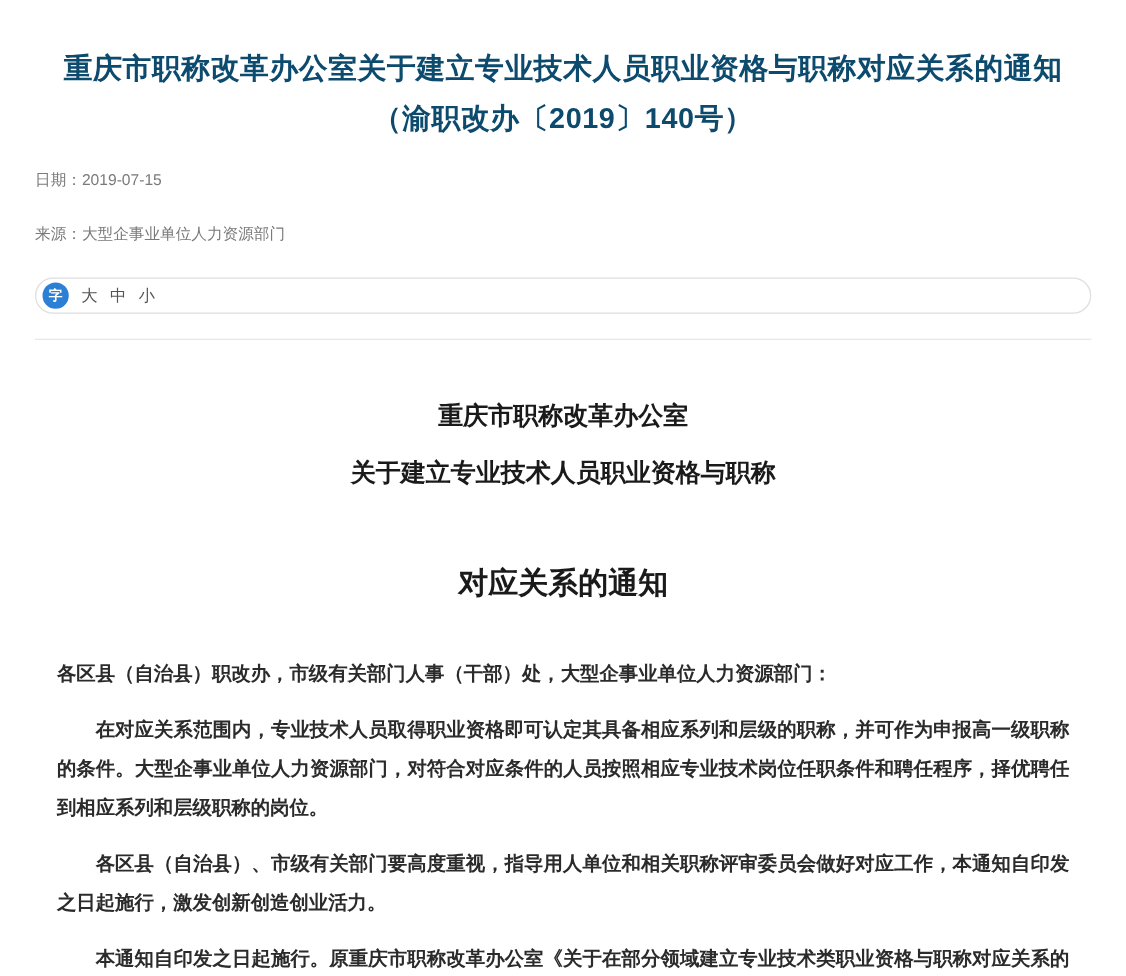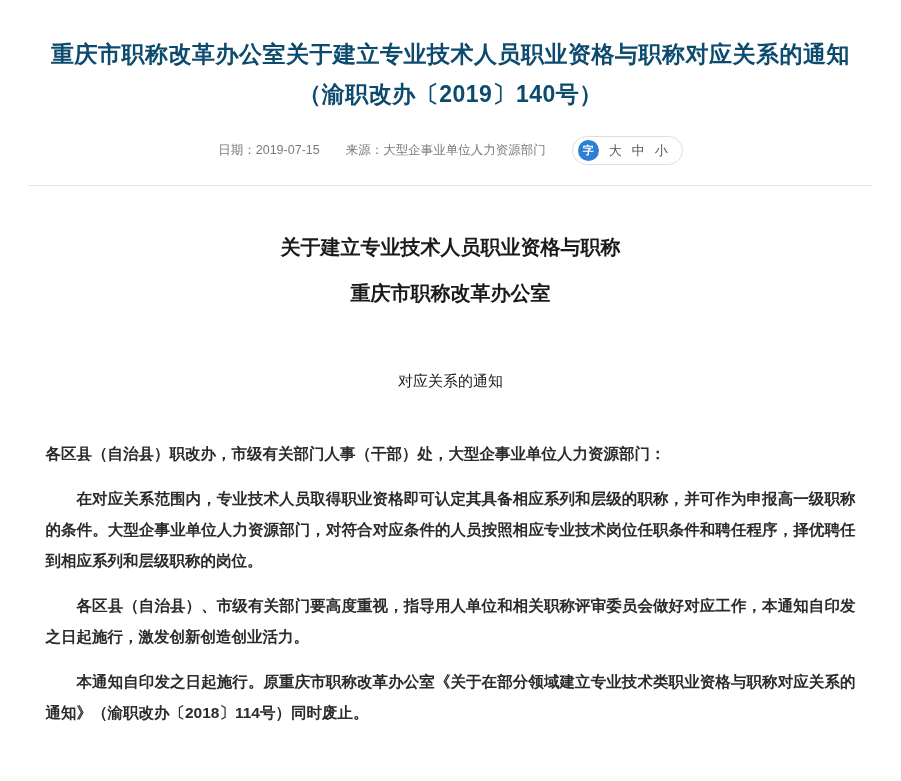--- a/index.html
+++ b/index.html
@@ -25,24 +25,24 @@
     font-size: 23px;
     font-weight: bold;
     line-height: 40px;
     color: #0c4a6e;
     letter-spacing: 0.5px;
   }
   .meta-bar {
     margin-top: 22px;
     display: flex;
     justify-content: center;
-    align-items: center;
     gap: 26px;
     font-size: 12.5px;
     color: #7a7a7a;
+    flex-direction: column;
   }
   .meta-item {
     white-space: nowrap;
   }
   .fontsize-box {
     display: flex;
     align-items: center;
     gap: 10px;
     border: 1px solid #dedede;
     border-radius: 16px;
@@ -76,22 +76,22 @@
     margin-top: 38px;
     text-align: center;
     font-size: 20px;
     font-weight: bold;
     line-height: 46px;
     color: #1a1a1a;
   }
   .head-line3 {
     margin-top: 42px;
     text-align: center;
-    font-size: 15px;
-    font-weight: normal;
+    font-size: 24px;
+    font-weight: bold;
     line-height: 46px;
     color: #1a1a1a;
   }
   .body-text {
     margin: 34px auto 0 auto;
     width: 810px;
     font-size: 15.5px;
     line-height: 31px;
     color: #2b2b2b;
     text-align: justify;
@@ -118,22 +118,22 @@
       <span class="fontsize-badge">字</span>
       <span class="fontsize-opt">大</span>
       <span class="fontsize-opt">中</span>
       <span class="fontsize-opt">小</span>
     </span>
   </div>
 
   <div class="divider"></div>
 
   <div class="head-block">
+    <div>重庆市职称改革办公室</div>
     <div>关于建立专业技术人员职业资格与职称</div>
-    <div>重庆市职称改革办公室</div>
   </div>
   <div class="head-line3">对应关系的通知</div>
 
   <div class="body-text">
     <p>各区县（自治县）职改办，市级有关部门人事（干部）处，大型企事业单位人力资源部门：</p>
     <p class="indent">在对应关系范围内，专业技术人员取得职业资格即可认定其具备相应系列和层级的职称，并可作为申报高一级职称的条件。大型企事业单位人力资源部门，对符合对应条件的人员按照相应专业技术岗位任职条件和聘任程序，择优聘任到相应系列和层级职称的岗位。</p>
     <p class="indent">各区县（自治县）、市级有关部门要高度重视，指导用人单位和相关职称评审委员会做好对应工作，本通知自印发之日起施行，激发创新创造创业活力。</p>
     <p class="indent">本通知自印发之日起施行。原重庆市职称改革办公室《关于在部分领域建立专业技术类职业资格与职称对应关系的通知》（渝职改办〔2018〕114号）同时废止。</p>
   </div>
 

